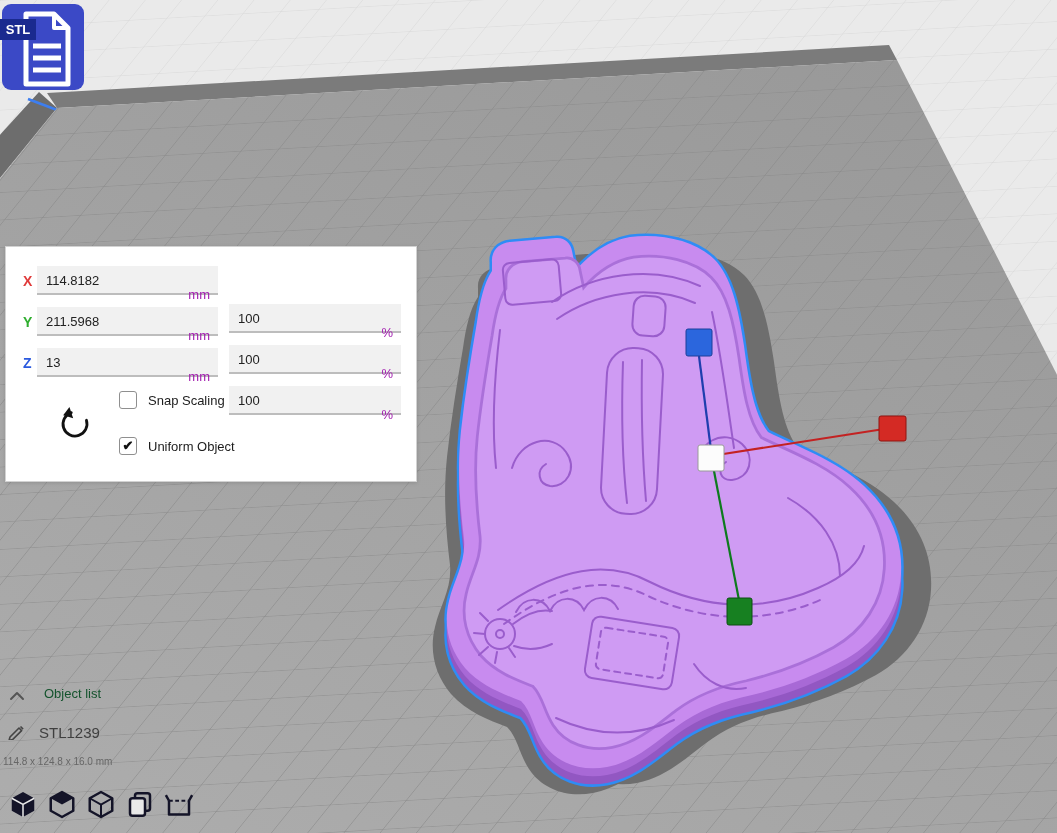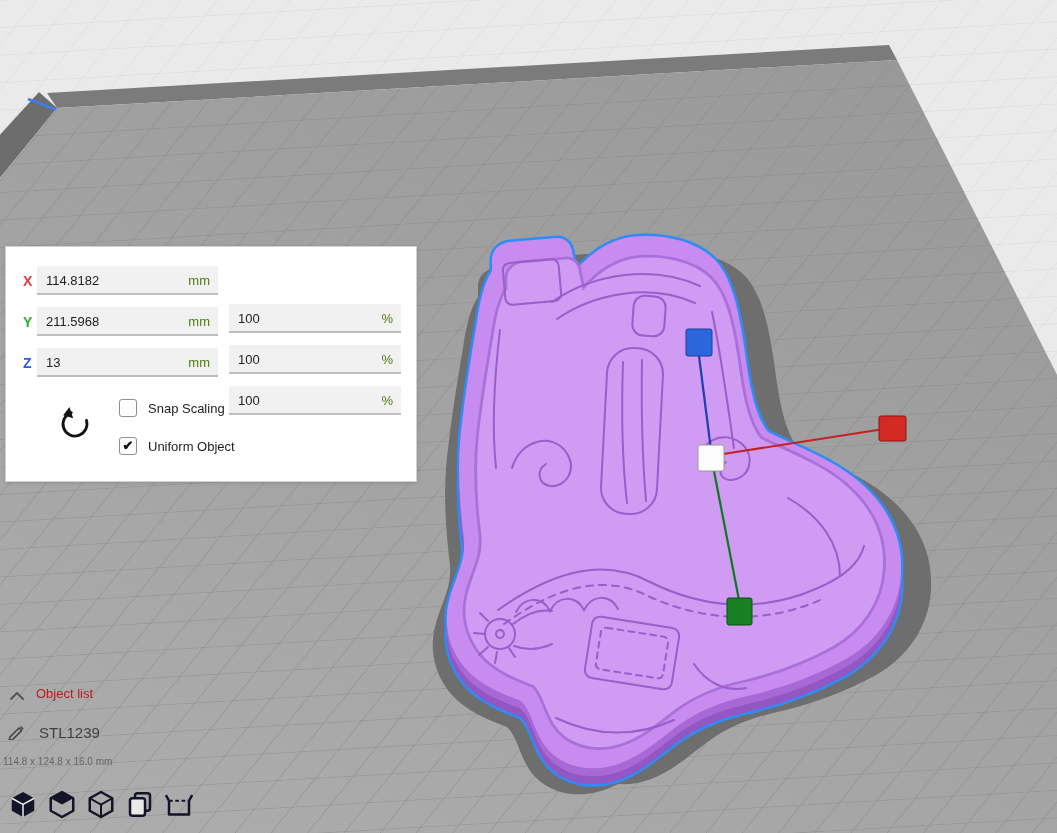--- a/index.html
+++ b/index.html
@@ -15,31 +15,31 @@
   .scale-panel{position:absolute;left:5px;top:246px;width:410px;height:234px;
                background:#ffffff;border:1px solid #d2d2d2;box-shadow:0 1px 4px rgba(0,0,0,.13);}
   .scale-row{position:absolute;left:0;width:100%;height:31px;}
   .row-0{top:19px;}.row-1{top:60px;}.row-2{top:101px;}
   .axis-label{position:absolute;left:17px;top:0;line-height:31px;font-size:14px;font-weight:bold;}
   .axis-x{color:#e03a3a;}.axis-y{color:#2fae2f;}.axis-z{color:#2b5adf;}
   .field{position:absolute;top:0;height:29px;background:#f1f1f1;border-bottom:2px solid #bdbdbd;
          font-size:13px;color:#222;line-height:29px;padding:0 44px 0 9px;box-sizing:border-box;cursor:text;}
   .field-mm{left:31px;width:181px;}
   .field-pct{left:223px;width:172px;margin-top:38px;}
-  .field .unit{position:absolute;right:8px;top:0;color:#4d7c0f;}
+  .field .unit{position:absolute;right:8px;top:14px;color:#a21caf;}
   .checkbox-row{position:absolute;left:113px;height:18px;display:flex;align-items:center;gap:11px;}
-  .cb-0{top:152px;justify-content:center;}.cb-1{top:190px;}
+  .cb-0{top:144px;justify-content:center;}.cb-1{top:190px;}
   .checkbox{width:16px;height:16px;background:#fff;border:1px solid #8f8f8f;border-radius:3px;
             font-size:13px;line-height:15px;text-align:center;color:#111;font-weight:bold;flex:0 0 auto;}
   .cb-label{font-size:13px;color:#1c1c1c;}
   .reset-btn{position:absolute;left:48px;top:156px;width:42px;height:42px;}
 
   
   .ol-chevron{position:absolute;left:8px;top:688px;width:18px;height:12px;}
-  .ol-header{position:absolute;left:36px;top:686px;font-size:13px;color:#b91c1c;}
+  .ol-header{position:absolute;left:44px;top:686px;font-size:13px;color:#14532d;}
   .ol-pencil{position:absolute;left:7px;top:722px;width:18px;height:18px;}
   .ol-name{position:absolute;left:39px;top:724px;font-size:15px;color:#3f3f3f;}
   .ol-dims{position:absolute;left:3px;top:756px;font-size:10px;color:#666;}
 
   
   .view-toolbar{position:absolute;left:8px;top:789px;display:flex;gap:9px;}
   .vt-icon{width:30px;height:31px;display:block;}
 </style>
 </head>
 <body>
@@ -123,20 +123,34 @@
       <line x1="699" y1="356" x2="711" y2="450" stroke="#1f3fae" stroke-width="2.2" data-interactable="false"></line>
       <line x1="717" y1="455" x2="884" y2="429" stroke="#c32222" stroke-width="2.2" data-interactable="false"></line>
       <line x1="713" y1="466" x2="739" y2="600" stroke="#0e7a1e" stroke-width="2.2" data-interactable="false"></line>
       <rect x="686" y="329" width="26" height="27" rx="2" fill="#2b66dd" stroke="#1c3f9a" data-interactable="true"></rect>
       <rect x="879" y="416" width="27" height="25" rx="2" fill="#d42a24" stroke="#8f1410" data-interactable="true"></rect>
       <rect x="727" y="598" width="25" height="27" rx="2" fill="#178021" stroke="#0c4f12" data-interactable="true"></rect>
       <rect x="698" y="445" width="26" height="26" rx="2" fill="#fcfcfc" stroke="#9a9a9a" data-interactable="true"></rect>
     </g>
   </svg>
 
+  <div class="stl-badge" data-interactable="false">
+    <svg width="90" height="94" viewBox="0 0 90 94">
+      <rect x="2" y="2" width="82" height="86" rx="9" fill="#3b49c6" data-interactable="false"></rect>
+      <g data-interactable="false">
+        <path d="M26,12 h28 l14,14 v56 h-42 z" fill="#3b49c6" stroke="#ffffff" stroke-width="5" stroke-linejoin="round"></path>
+        <path d="M54,12 v14 h14" fill="none" stroke="#ffffff" stroke-width="4" stroke-linejoin="round"></path>
+        <line x1="33" y1="44" x2="61" y2="44" stroke="#ffffff" stroke-width="5"></line>
+        <line x1="33" y1="56" x2="61" y2="56" stroke="#ffffff" stroke-width="5"></line>
+        <line x1="33" y1="68" x2="61" y2="68" stroke="#ffffff" stroke-width="5"></line>
+      </g>
+      <rect x="0" y="17" width="36" height="21" fill="#1a2a8f" data-interactable="false"></rect>
+      <text x="18" y="32" fill="#ffffff" font-size="13" font-weight="bold" text-anchor="middle" data-interactable="false">STL</text>
+    </svg>
+  </div>
 
   <div class="scale-panel" data-interactable="false">
 
     <div class="scale-row row-0" data-interactable="false">
       <span class="axis-label axis-x" data-interactable="false">X</span>
       <div class="field field-mm" data-interactable="true">
         <span data-interactable="false">114.8182</span>
         <span class="unit" data-interactable="false">mm</span>
       </div>
       <div class="field field-pct" data-interactable="true">

